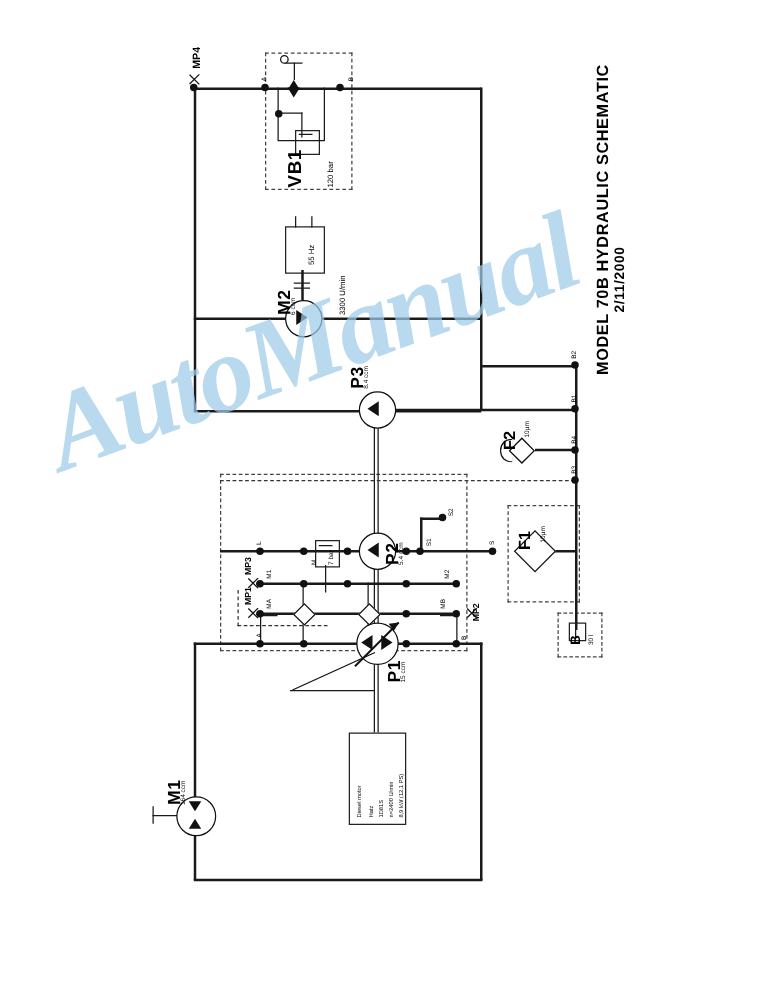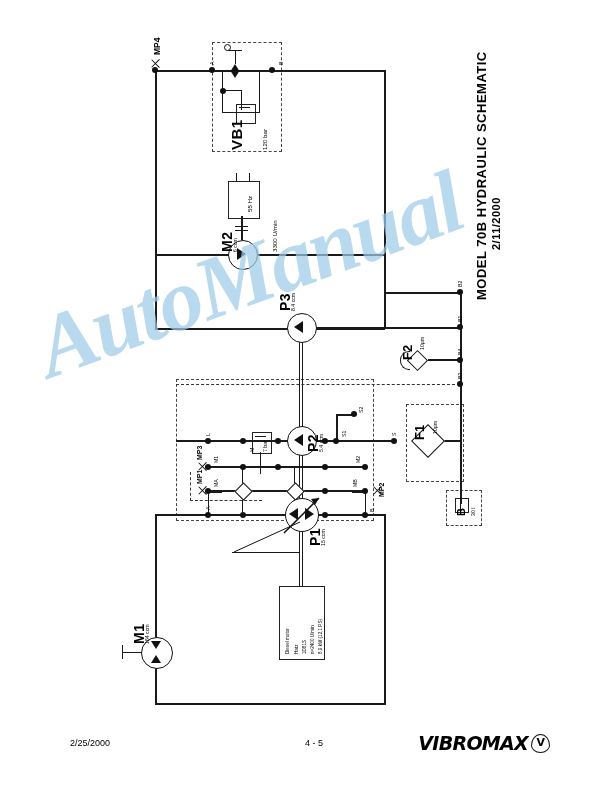--- a/index.html
+++ b/index.html
@@ -319,22 +319,14 @@
 
   <div class="circ" style="left:141px;top:637px;width:30px;height:30px;"></div>
   <div class="tri-d" style="left:151px;top:641px;"></div>
   <div class="tri-u" style="left:151px;top:655px;"></div>
   <div class="lb big" style="left:131px;top:644px;font-size:14px;">M1</div>
   <div class="lb xs" style="left:144px;top:644px;">164 ccm</div>
 
   <div class="ln h thin" style="left:122px;top:652px;width:20px;"></div>
   <div class="ln v thin" style="left:122px;top:645px;height:14px;"></div>
 
-  <div id="footer">
-    <div id="f-date">2/25/2000</div>
-    <div id="f-page">4 - 5</div>
-    <div id="f-logo">
-      <span>VIBROMAX</span>
-      <span class="mark">V</span>
-    </div>
-  </div>
 
 </div>
 
 </body></html>

